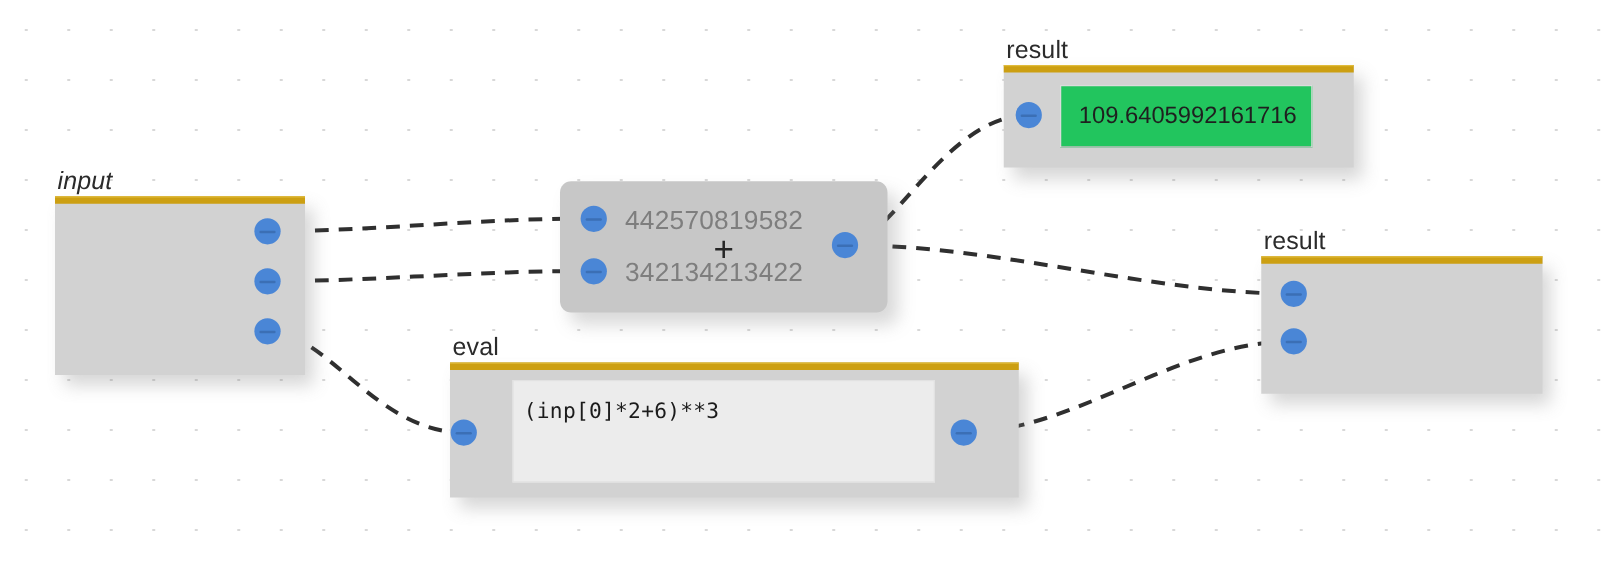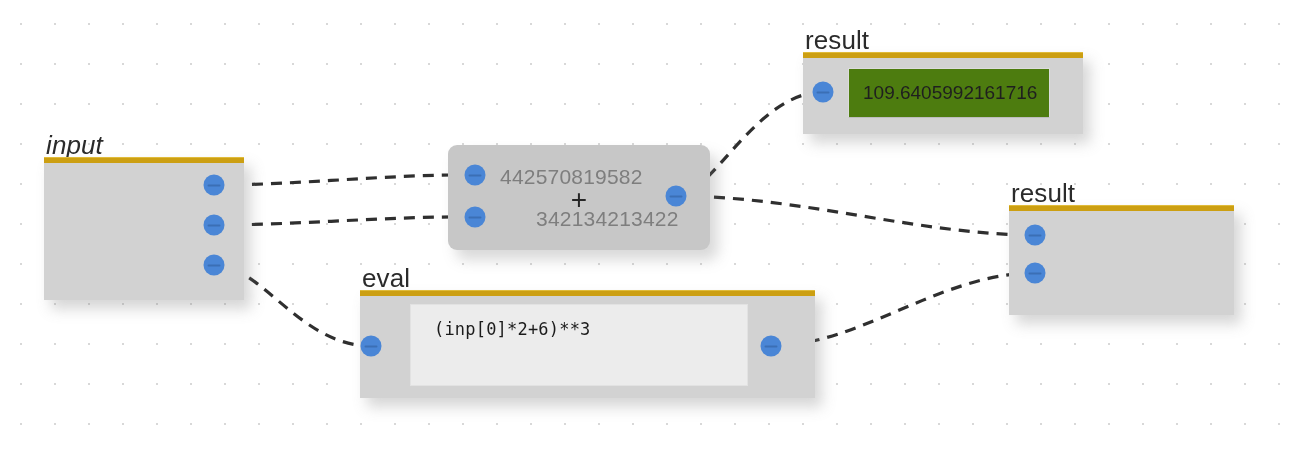--- a/index.html
+++ b/index.html
@@ -40,21 +40,21 @@
   
   .node {
     position: absolute;
     z-index: 2;
   }
   .node-title {
     position: absolute;
     left: 2px;
     bottom: 100%;
     margin-bottom: -1px;
-    font-size: 26px;
+    font-size: 20px;
     line-height: 26px;
     color: #2b2b2b;
     white-space: nowrap;
     letter-spacing: 0.1px;
   }
   .node-body {
     position: relative;
     width: 100%;
     height: 100%;
     background: #d2d2d2;
@@ -94,36 +94,36 @@
     top: 9.5px;
     width: 13px;
     height: 2.4px;
     background: #3b6fb5;
     border-radius: 1px;
   }
 
   
   .value-field {
     position: absolute;
-    background: #4d7c0f;
+    background: #22c55e;
     border: 1px solid #dcdcdc;
     border-bottom: 1.5px solid #bdbdbd;
     box-sizing: border-box;
     display: flex;
     align-items: center;
     padding: 0 14px;
     font-size: 19px;
     color: #1f1f1f;
   }
   .code-field {
     position: absolute;
     background: #ececec;
     border: 1px solid #e2e2e2;
     box-sizing: border-box;
-    padding: 14px 23px;
+    padding: 14px 8px;
     font-family: "DejaVu Sans Mono", "Liberation Mono", monospace;
     font-size: 17px;
     color: #1b1b1b;
     letter-spacing: 0.2px;
   }
 
   
   .op-operand {
     position: absolute;
     left: 52px;
@@ -161,21 +161,21 @@
     <div class="node-title">input</div>
     <div class="node-body">
       <div class="node-bar"></div>
     </div>
   </div>
 
   <div class="node rounded" style="left:448px; top:145px; width:262px; height:105px;">
     <div class="node-body">
       <div class="op-operand" style="top:20px;">442570819582</div>
       <div class="op-symbol" style="top:41px;">+</div>
-      <div class="op-operand" style="top:62px;margin-left:36px;">342134213422</div>
+      <div class="op-operand" style="top:62px;">342134213422</div>
     </div>
   </div>
 
   <div class="node" style="left:803px; top:52px; width:280px; height:82px;">
     <div class="node-title">result</div>
     <div class="node-body">
       <div class="node-bar"></div>
       <div class="value-field" style="left:45px; top:16px; width:202px; height:50px;">109.6405992161716</div>
     </div>
   </div>

